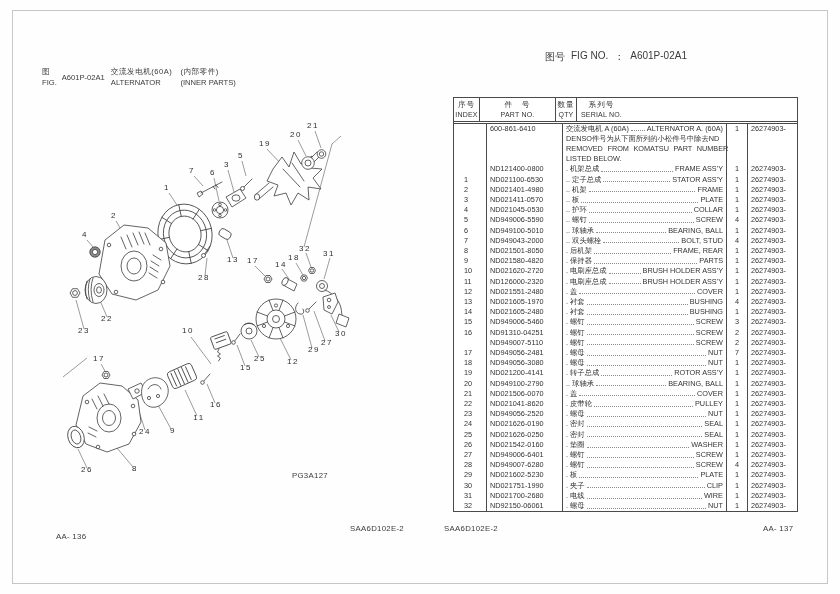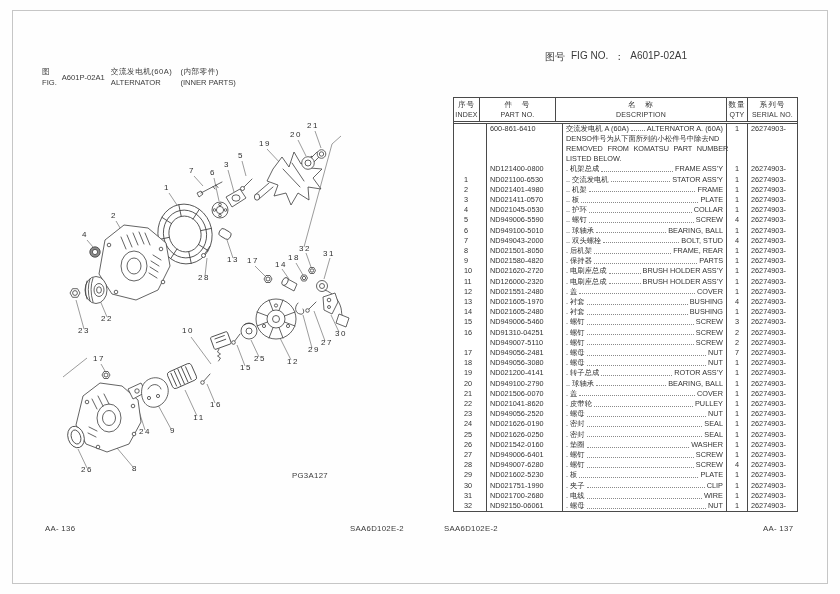--- a/index.html
+++ b/index.html
@@ -43,21 +43,21 @@
   .td.c-ser { padding-left:3px; white-space:nowrap; }
   .dline { display:flex; padding:0 3px; }
   .dline .cn { white-space:pre; }
   .dline .lead { flex:1; min-width:4px; border-bottom:1px dotted #8a8a8a; margin:0 2px 2.5px 2px; }
   .dline .en { white-space:pre; }
   .note { padding:0 3px; white-space:nowrap; }
   .note.just { word-spacing:2.5px; }
 
   
   .footer-item { position:absolute; font-size:7.8px; color:#3a3a3a; top:524px; letter-spacing:0.3px; }
-  .f1 { left:45px; } .f2 { left:350px; } .f3 { left:444px; } .f4 { left:763px; }
+  .f1 { left:56px;margin-top:8px; } .f2 { left:350px; } .f3 { left:444px; } .f4 { left:763px; }
 </style>
 </head>
 <body>
 
 <div class="page">
   <div class="page-frame"></div>
 
   <div class="fig-block">
     <div class="stack">
       <span class="cn">图</span>
@@ -275,24 +275,20 @@
   <div class="ptable">
     <div class="thead">
       <div class="th c-idx bR">
         <span class="cn">序号</span>
         <span class="en">INDEX</span>
       </div>
       <div class="th c-part bR">
         <span class="cn">件　号</span>
         <span class="en">PART NO.</span>
       </div>
-      <div class="th c-desc bR">
-        <span class="cn">名　称</span>
-        <span class="en">DESCRIPTION</span>
-      </div>
       <div class="th c-qty bR">
         <span class="cn">数量</span>
         <span class="en">QTY</span>
       </div>
       <div class="th c-ser">
         <span class="cn">系列号</span>
         <span class="en">SERIAL NO.</span>
       </div>
     </div>
     <div class="tbody" id="rows">
@@ -323,21 +319,21 @@
             </div>
           </div>
           <div class="td c-qty bR">1</div>
           <div class="td c-ser">26274903-</div>
         </div>
         <div class="tr">
           <div class="td c-idx bR">1</div>
           <div class="td c-part bR">ND021100-6530</div>
           <div class="td c-desc bR">
             <div class="dline">
-              <div class="cn">.. 交流发电机</div>
+              <div class="cn">.. 定子总成</div>
               <div class="lead"></div>
               <div class="en">STATOR ASS'Y</div>
             </div>
           </div>
           <div class="td c-qty bR">1</div>
           <div class="td c-ser">26274903-</div>
         </div>
         <div class="tr">
           <div class="td c-idx bR">2</div>
           <div class="td c-part bR">ND021401-4980</div>

